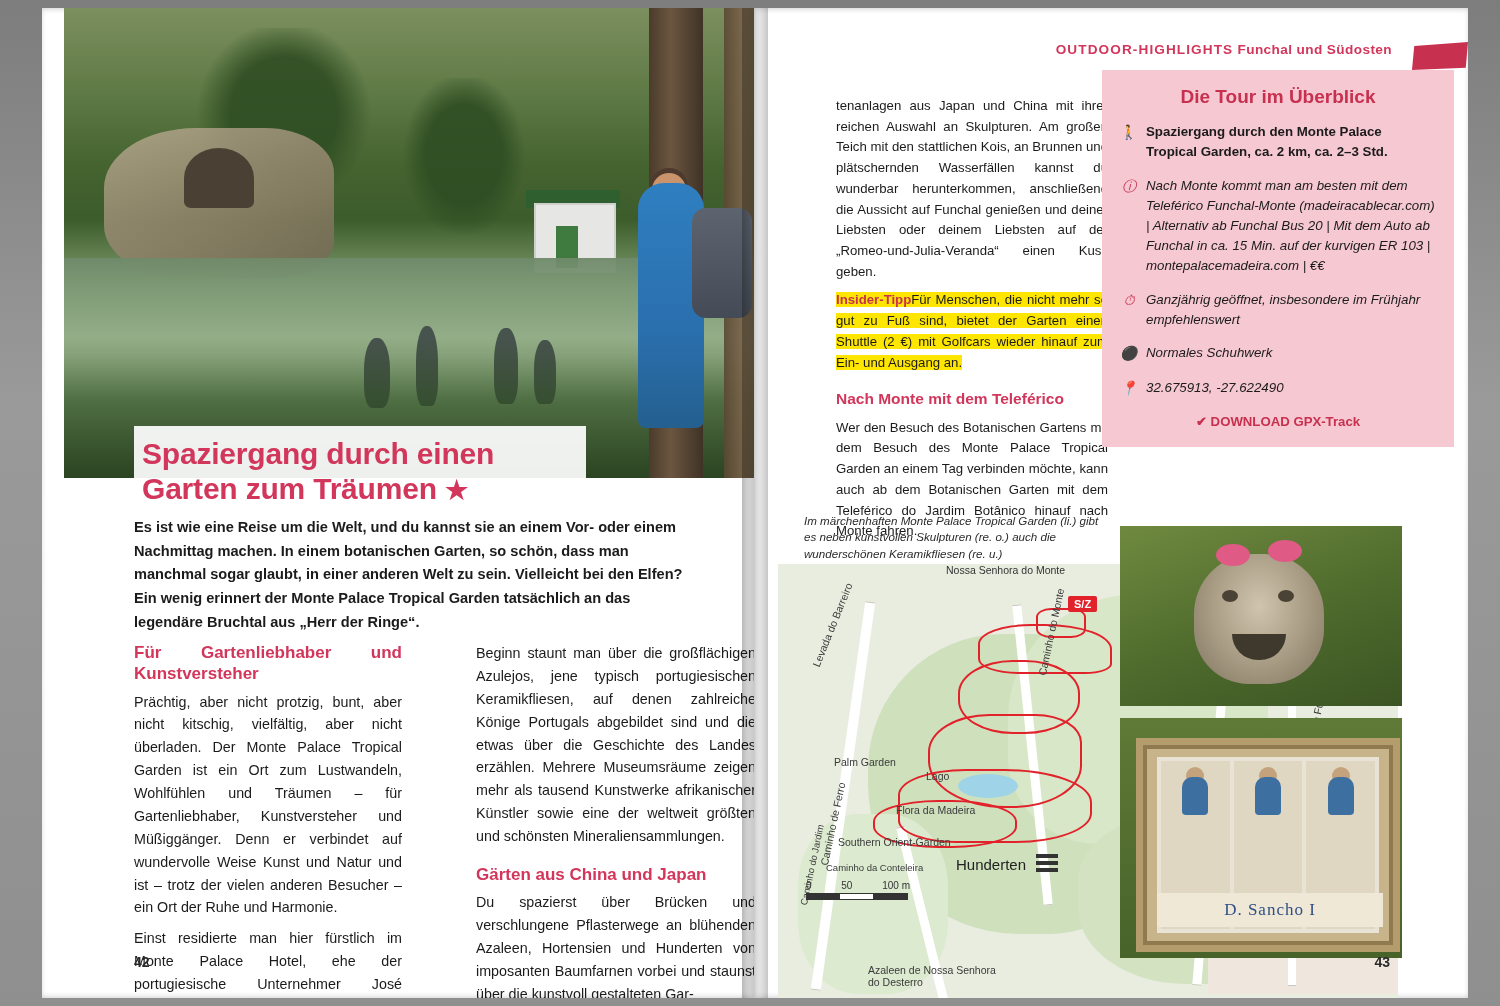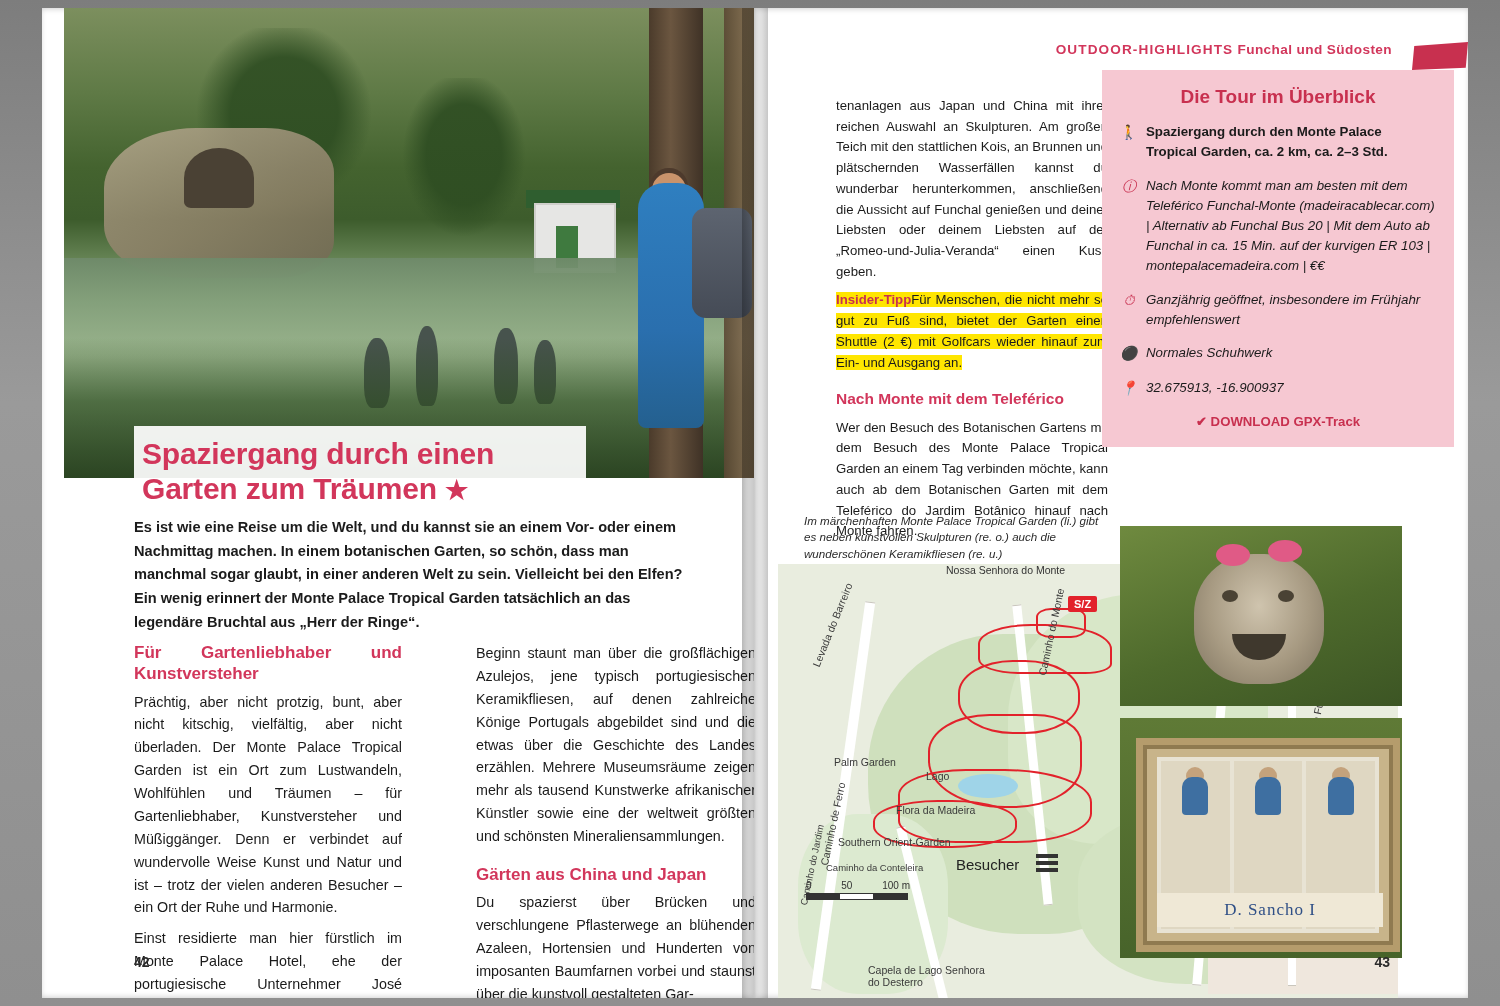--- a/index.html
+++ b/index.html
@@ -463,21 +463,21 @@
           <div>Ganzjährig geöffnet, insbesondere im Frühjahr empfehlenswert</div>
         </div>
 
         <div class="info-row ital">
           <div class="ic">⚫</div>
           <div>Normales Schuhwerk</div>
         </div>
 
         <div class="info-row ital">
           <div class="ic">📍</div>
-          <div>32.675913, -16.900937</div>
+          <div>32.675913, -27.622490</div>
         </div>
 
         <div class="dl">✔ DOWNLOAD  GPX-Track</div>
       </div>
 
       <div class="caption">Im märchenhaften Monte Palace Tropical Garden (li.) gibt es neben kunstvollen Skulpturen (re. o.) auch die wunderschönen Keramikfliesen (re. u.)</div>
 
       <div class="map">
         <div class="green1"></div>
         <div class="green2"></div>
@@ -498,22 +498,22 @@
         <div class="route" style="left:120px;top:205px;width:190px;height:70px;border-radius:35% 45% 40% 30%;"></div>
         <div class="route" style="left:95px;top:236px;width:140px;height:44px;border-radius:45%;"></div>
         <div class="route" style="left:258px;top:44px;width:46px;height:26px;border-radius:30%;"></div>
         <div class="sz">S/Z</div>
 
         <div class="poi" style="left:168px;top:0;">Nossa Senhora do Monte</div>
         <div class="lbl" style="left:56px;top:192px;">Palm Garden</div>
         <div class="lbl" style="left:148px;top:206px;">Lago</div>
         <div class="lbl" style="left:118px;top:240px;">Flora da Madeira</div>
         <div class="lbl" style="left:60px;top:272px;">Southern Orient-Garden</div>
-        <div class="lbl big" style="left:178px;top:292px;">Besucher</div>
-        <div class="lbl" style="left:90px;top:400px;width:130px;">Capela de Lago Senhora do Desterro</div>
+        <div class="lbl big" style="left:178px;top:292px;">Hunderten</div>
+        <div class="lbl" style="left:90px;top:400px;width:130px;">Azaleen de Nossa Senhora do Desterro</div>
         <div class="lbl rot" style="left:32px;top:100px;">Levada do Barreiro</div>
         <div class="lbl rot2" style="left:40px;top:300px;">Caminho de Ferro</div>
         <div class="lbl rot2" style="left:258px;top:110px;">Caminho do Monte</div>
         <div class="lbl rot2" style="left:456px;top:140px;">Caminho do Desterro</div>
         <div class="lbl rot2" style="left:48px;top:306px;opacity:0;"></div>
         <div class="lbl" style="left:48px;top:298px;font-size:9.5px;">Caminho da Conteleira</div>
         <div class="lbl rot2" style="left:520px;top:210px;">Teleférico do Funchal</div>
         <div class="lbl rot2" style="left:20px;top:340px;font-size:9.5px;">Caminho do Jardim</div>
 
         <div class="scalebar">

